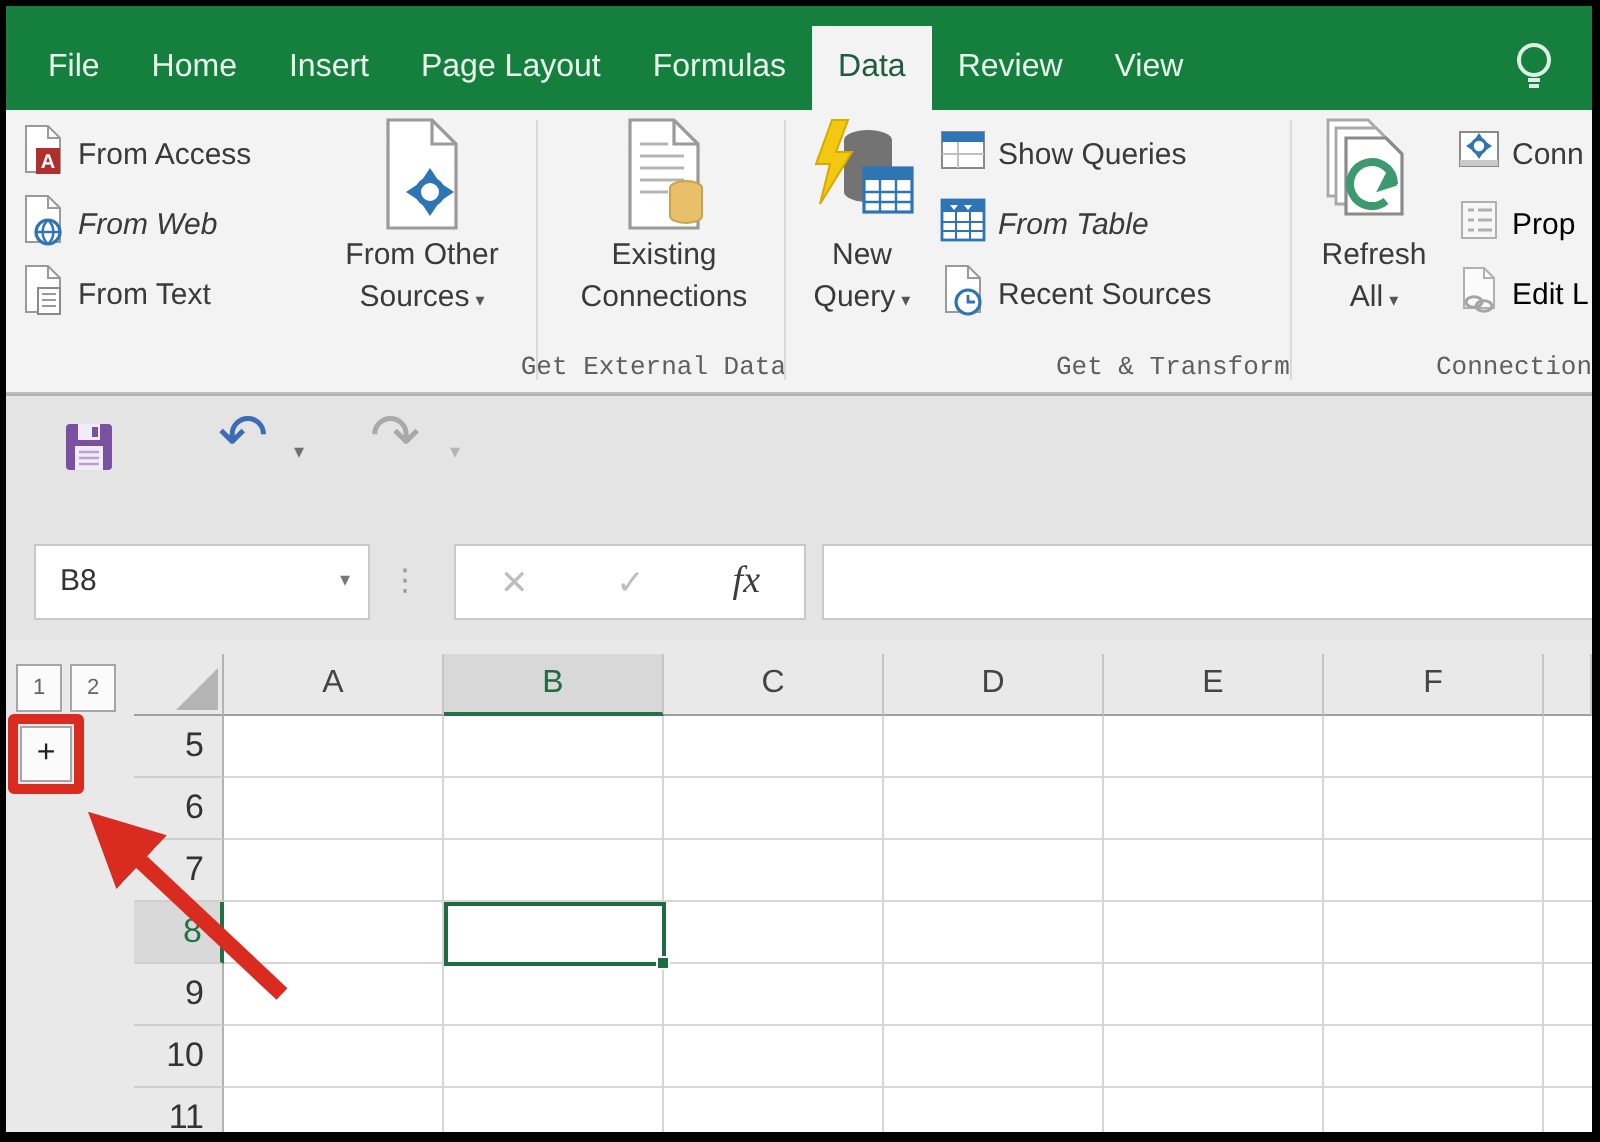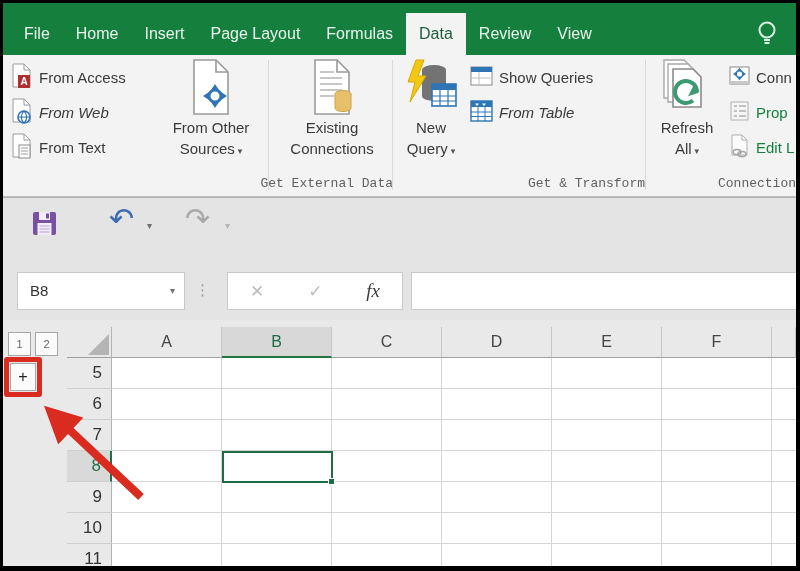--- a/index.html
+++ b/index.html
@@ -20,21 +20,21 @@
 
   
   .ribbon { position:absolute; left:3px; top:55px; width:793px; height:142px; background:#f3f3f3;
             border-bottom:1px solid #bdbdbd; }
   .rgroup { position:absolute; top:0; height:141px; }
   .glabel { position:absolute; bottom:5px; left:0; right:0; text-align:right; font-size:13px;
             color:#5f5f5f; white-space:nowrap;font-family:Liberation Mono, monospace; }
   .vdiv { position:absolute; top:5px; height:130px; width:1px; background:#d9d9d9; }
   .smbtn { position:absolute; display:flex; align-items:center; gap:5px; height:32px; font-size:15px;
            color:#3a3a3a; white-space:nowrap; }
-  .smbtn.disabled { color:#15803d;justify-content:center; }
+  .smbtn.disabled { color:#000000;justify-content:center; }
   .bigbtn { position:absolute; top:2px; text-align:center; font-size:15px; color:#3a3a3a; }
   .bigbtn .bicon { height:60px; display:flex; align-items:center; justify-content:center; }
   .bline { line-height:21px; white-space:nowrap; }
   .drop { font-size:9px; color:#555; margin-left:3px; }
 
   
   .graybar { position:absolute; left:3px; top:197px; width:793px; height:123px; background:#e4e4e4;
              border-top:1px solid #b3b3b3; }
   .undo-glyph { position:absolute; font-size:30px; line-height:30px; }
   .caret { position:absolute; font-size:10px; }
@@ -202,20 +202,31 @@
         <span>
           <svg width="25" height="24" viewBox="0 0 25 24">
             <rect x="2" y="2" width="21" height="20" fill="#fff" stroke="#2e75b6" stroke-width="1.4"></rect>
             <rect x="2" y="2" width="21" height="6" fill="#2e75b6"></rect>
             <path d="M6 4.5 l2 2.5 l2 -2.5 z M13 4.5 l2 2.5 l2 -2.5 z" fill="#fff"></path>
             <path d="M9 8 v14 M16 8 v14 M2 13 h21 M2 17.5 h21" stroke="#2e75b6" stroke-width="1" fill="none"></path>
           </svg>
         </span>
         <span>From Table</span>
       </div>
+      <div class="smbtn" style="left:76px;top:76px;">
+        <span>
+          <svg width="25" height="26" viewBox="0 0 25 26">
+            <path d="M4 1 h11 l6 6 v17 h-17 z" fill="#fff" stroke="#9a9a9a"></path>
+            <path d="M15 1 v6 h6" fill="none" stroke="#9a9a9a"></path>
+            <circle cx="15" cy="19" r="6" fill="#fff" stroke="#2e75b6" stroke-width="1.6"></circle>
+            <path d="M15 15.5 v3.5 h3.5" fill="none" stroke="#2e75b6" stroke-width="1.4"></path>
+          </svg>
+        </span>
+        <span>Recent Sources</span>
+      </div>
 
       <div class="glabel">Get &amp; Transform</div>
     </div>
 
     <div class="vdiv" style="left:642px;"></div>
 
     <div class="rgroup" style="left:643px;width:150px;overflow:hidden;">
       <div class="bigbtn" style="left:5px;width:72px;">
         <div class="bicon">
           <svg width="56" height="58" viewBox="0 0 56 58">

